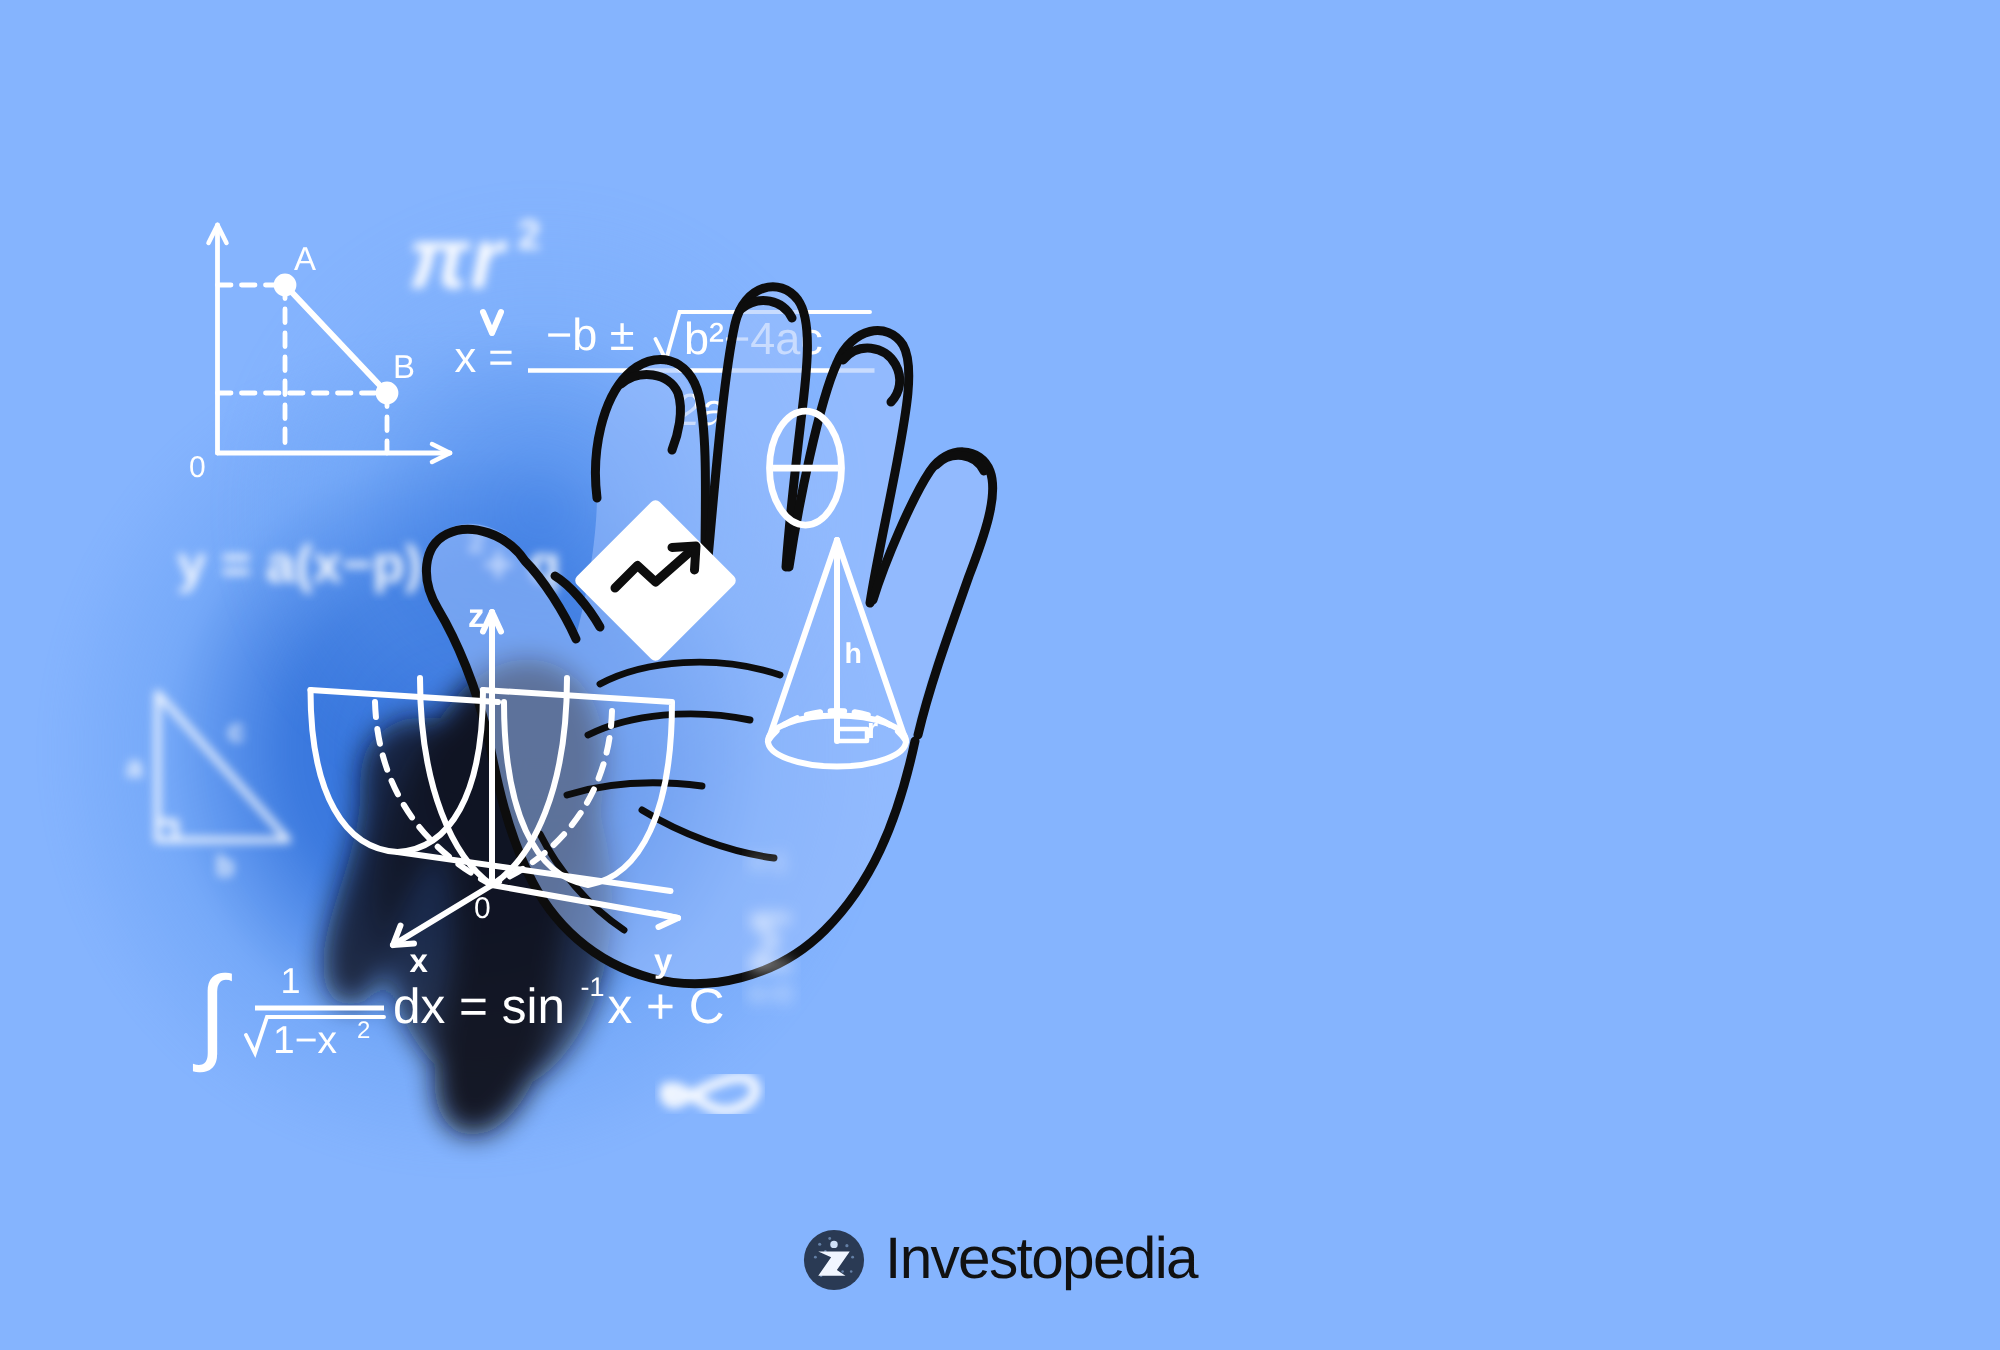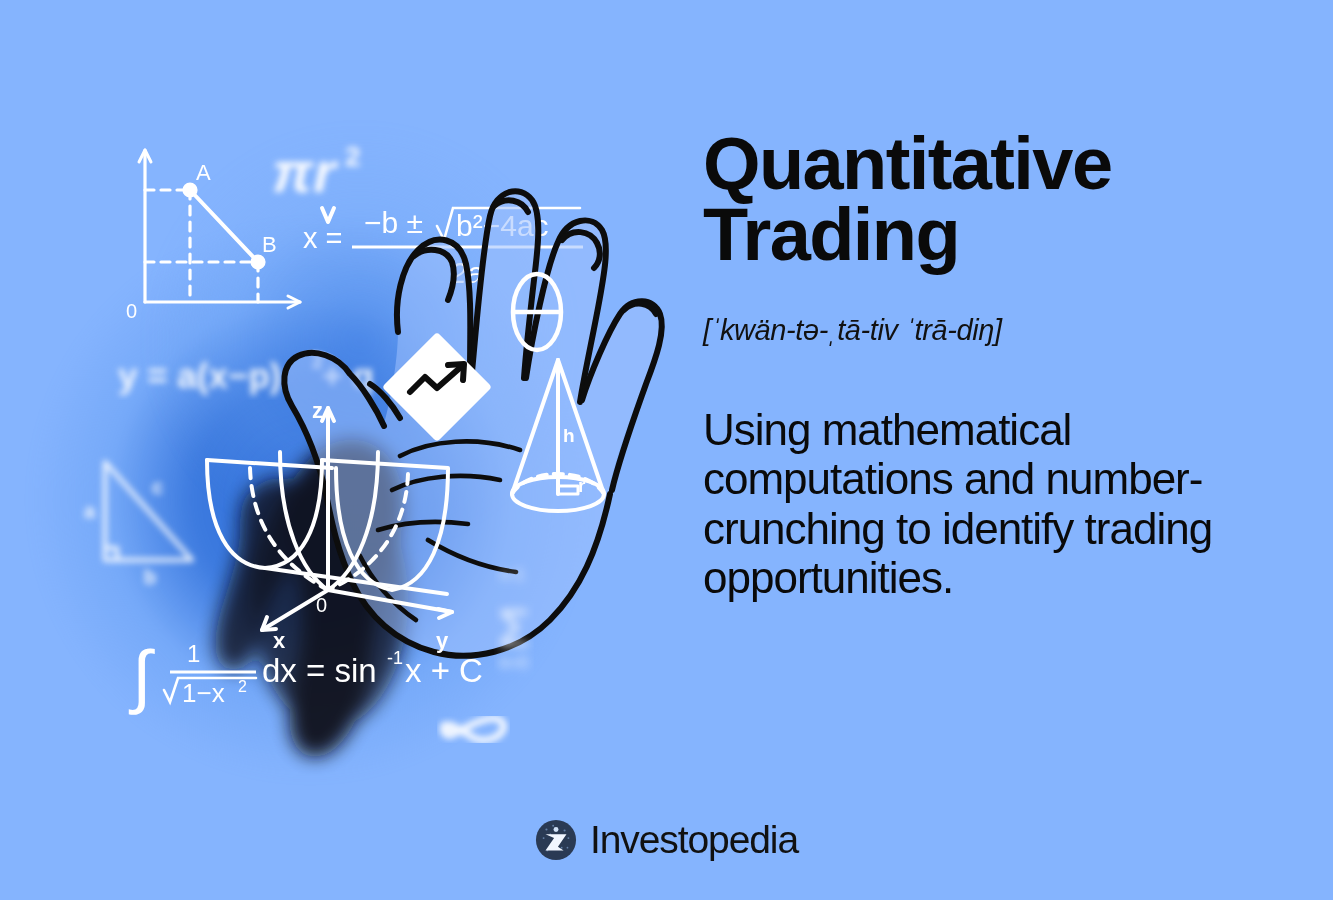--- a/index.html
+++ b/index.html
@@ -257,25 +257,20 @@
 
     <g>
       <rect x="398" y="348" width="78" height="78" rx="4" transform="rotate(45 437 387)" fill="#ffffff"></rect>
       <g stroke="#0d0d0d" fill="none" stroke-width="6" stroke-linecap="round" stroke-linejoin="round">
         <path d="M410 392 L425 377 L437 388 L462 366"></path>
         <path d="M448 365 L464 364 L463 380"></path>
       </g>
     </g>
   </svg>
 
-  <div class="textcol">
-    <h1 class="title"><span>Quantitative</span><br><span>Trading</span></h1>
-    <p class="pron">[ˈkwän-tə-ˌtā-tiv ˈtrā-diŋ]</p>
-    <p class="desc">Using mathematical computations and number-crunching to identify trading opportunities.</p>
-  </div>
 
   <div class="logo">
     <svg class="logo-mark" viewBox="0 0 44 44">
       <circle cx="22" cy="22" r="21" fill="#2a3a54"></circle>
       <g fill="#93b9ea" opacity=".55">
         <circle cx="12" cy="11" r="1.1"></circle>
           <circle cx="19" cy="7" r="1"></circle>
         <circle cx="31" cy="12" r="1.1"></circle>
           <circle cx="35" cy="20" r="1"></circle>
         <circle cx="9" cy="20" r="1"></circle>

